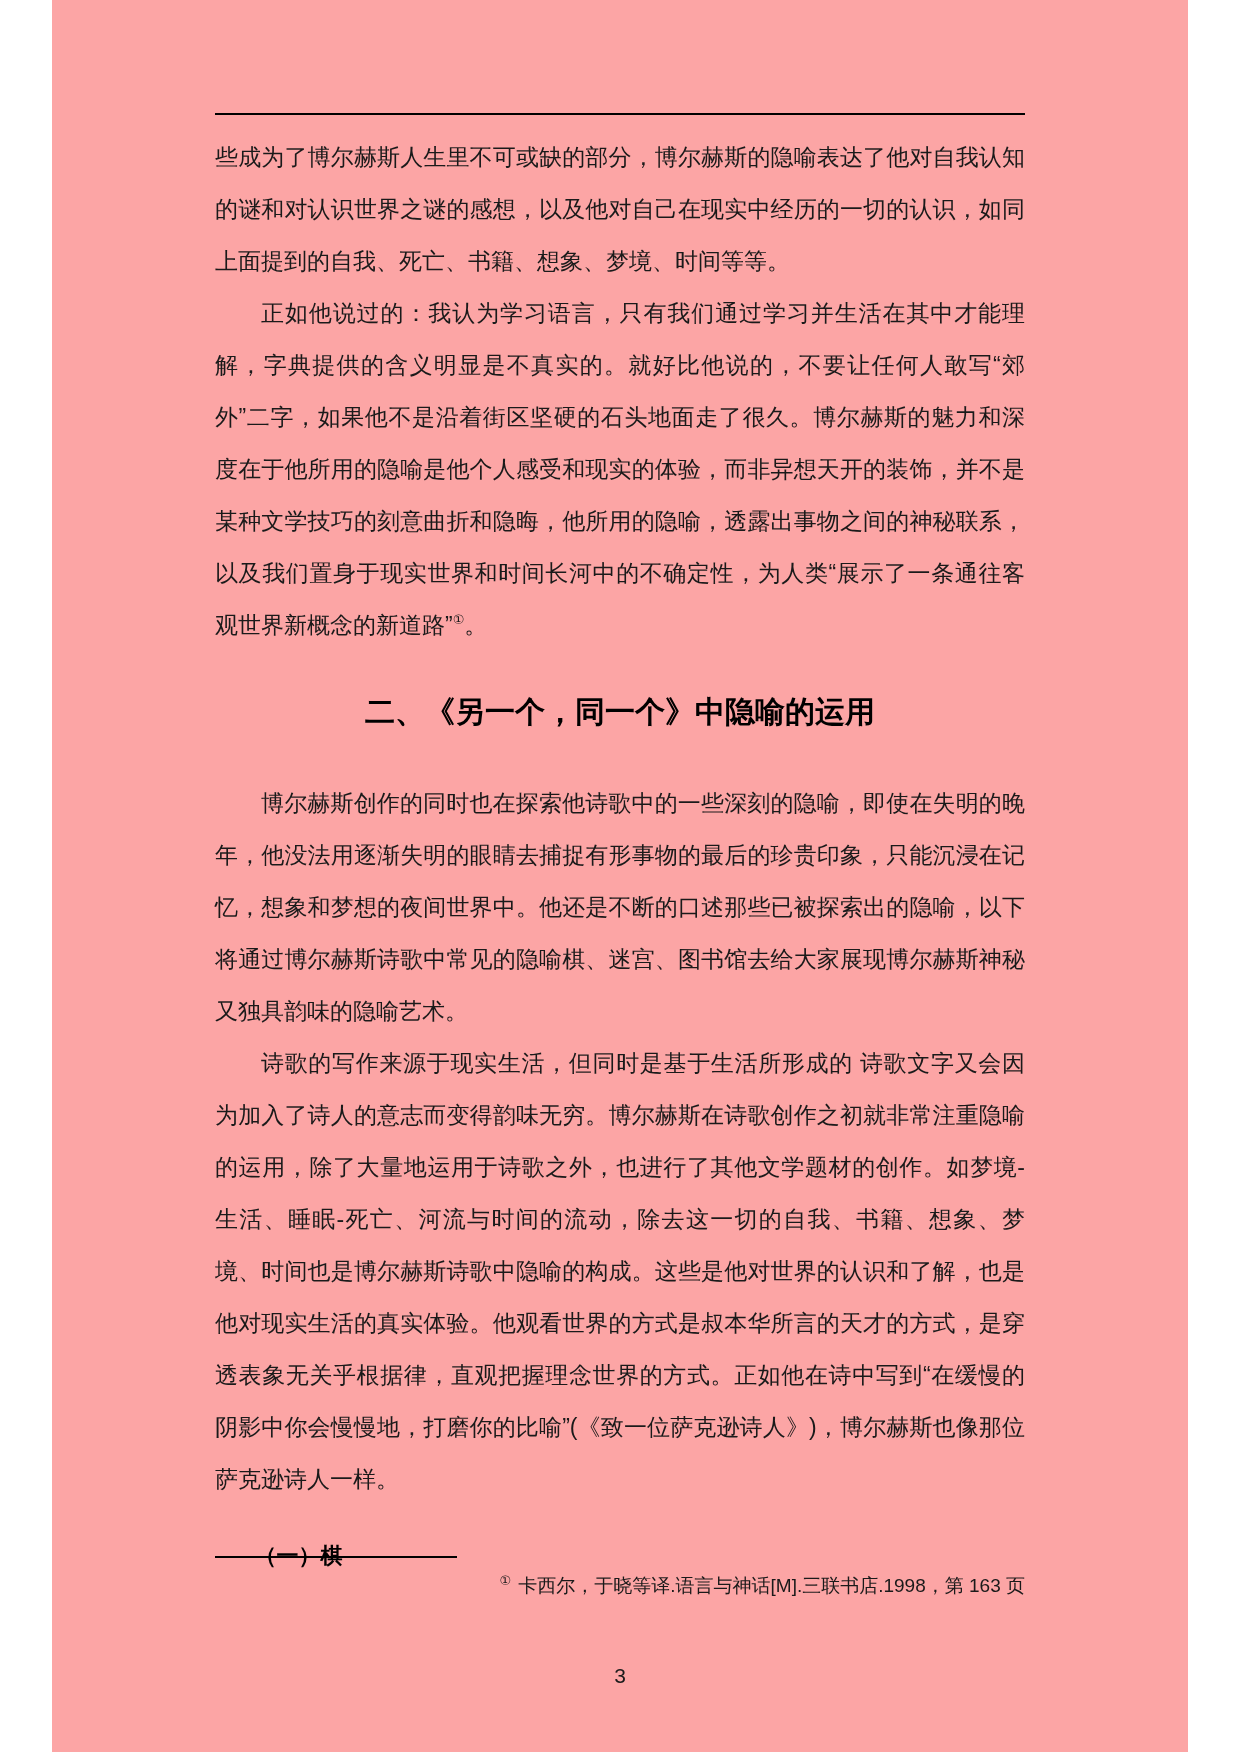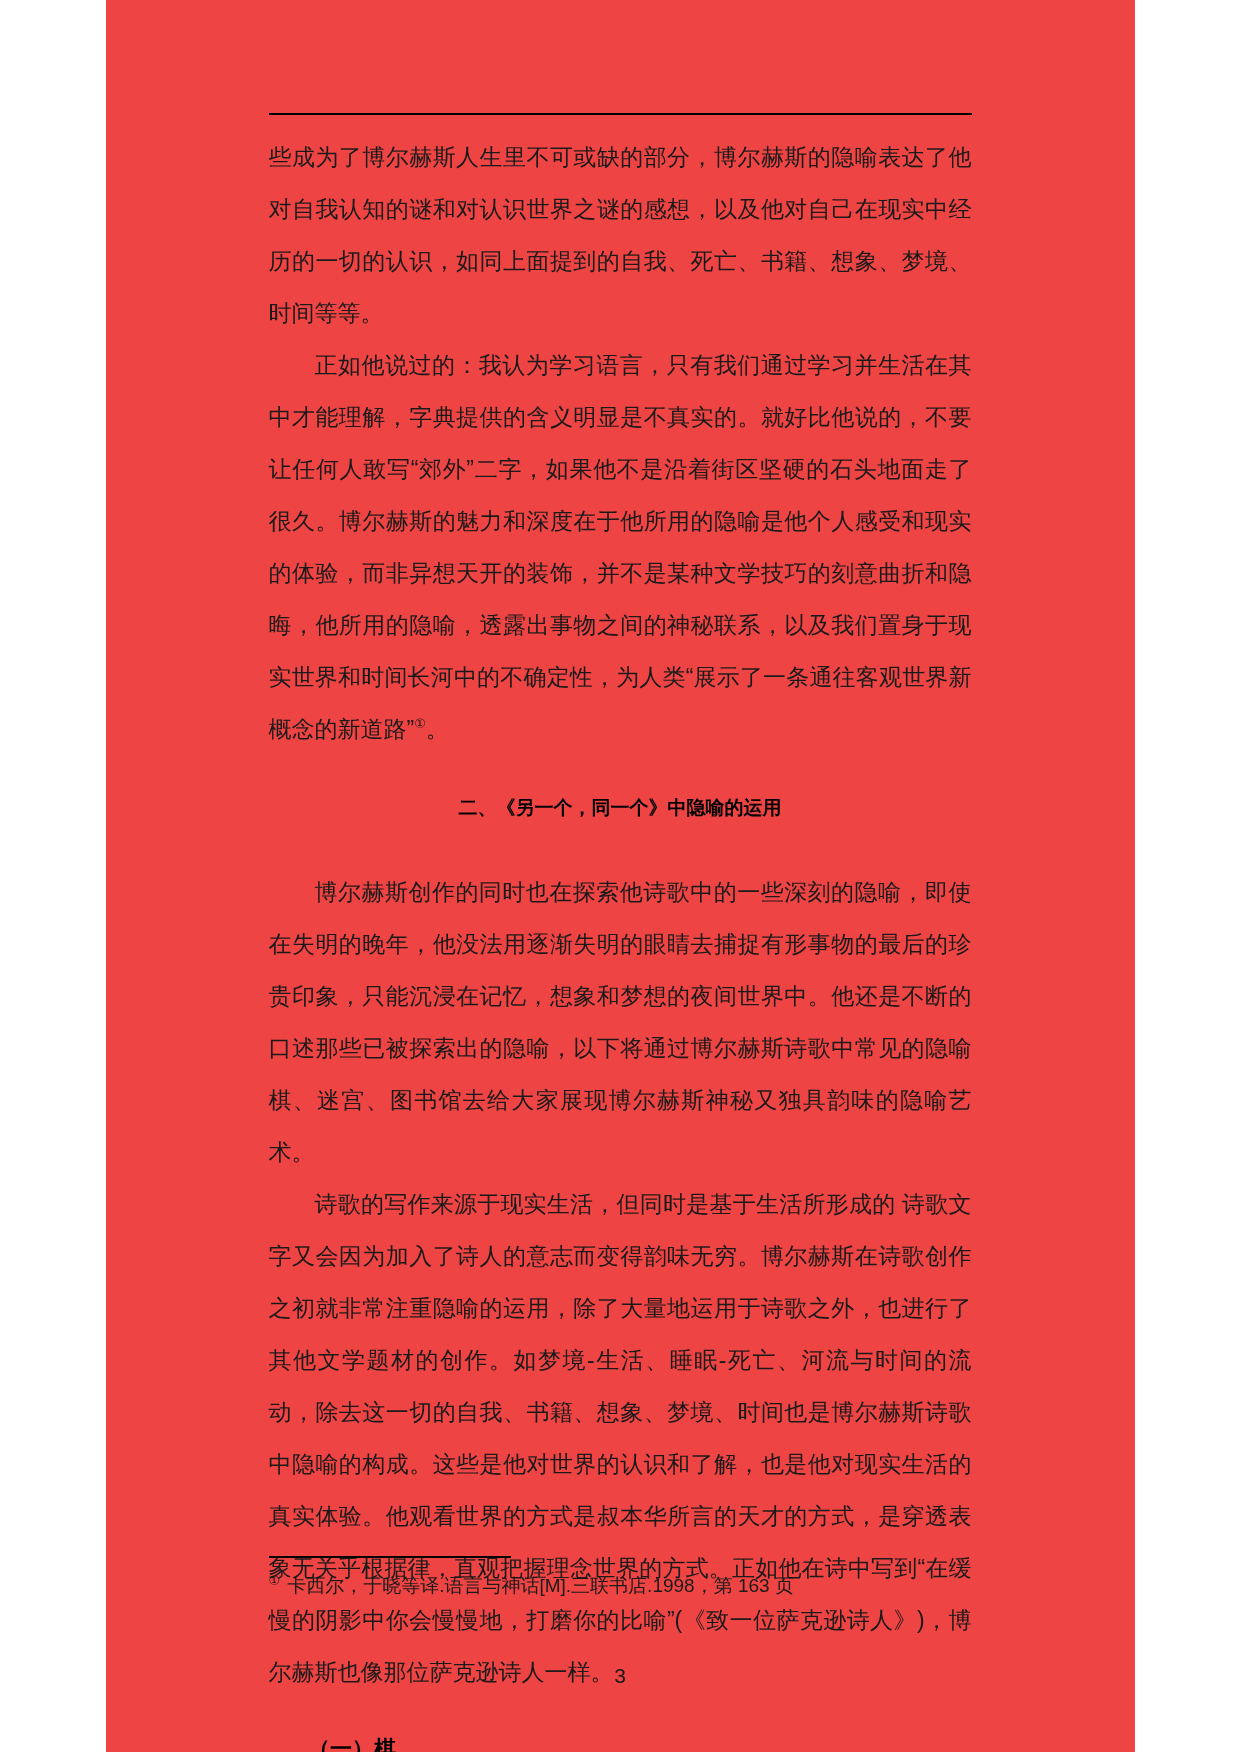--- a/index.html
+++ b/index.html
@@ -1,23 +1,23 @@
 <!DOCTYPE html>
 <html><head>
 <meta charset="utf-8">
 <style>
   html, body {
     margin: 0;
     padding: 0;
     background: #ffffff;
   }
   .page {
-    width: 1029px;
+    width: 1136px;
     height: 1752px;
-    background: #ef4444;
+    background: #fca5a5;
     position: relative;
     margin: 0 auto;
     overflow: hidden;
     font-family: "Liberation Sans", "DejaVu Sans", sans-serif;
     color: #1a1a1a;
     box-sizing: border-box;
   }
   .content {
     position: absolute;
     top: 0;
@@ -42,21 +42,21 @@
   }
   .indent {
     text-indent: 2em;
   }
   sup.fnref {
     font-size: 13px;
     vertical-align: super;
     line-height: 0;
   }
   .section-heading {
-    font-size: 19px;
+    font-size: 30px;
     font-weight: bold;
     text-align: center;
     margin: 40px 0 44px 0;
     line-height: 1.4;
     color: #000;
   }
   .subsection-heading {
     font-size: 22px;
     font-weight: bold;
     margin: 36px 0 0 0;
@@ -72,20 +72,21 @@
   .footnote-rule {
     width: 242px;
     border: none;
     border-top: 2px solid #000;
     margin: 0 0 14px 0;
   }
   .footnote {
     font-size: 19px;
     line-height: 1.5;
     color: #1a1a1a;
+    text-align: right;
   }
   .footnote .marker {
     font-size: 13px;
     vertical-align: super;
     margin-right: 7px;
     line-height: 0;
   }
   .page-number {
     position: absolute;
     left: 0;

